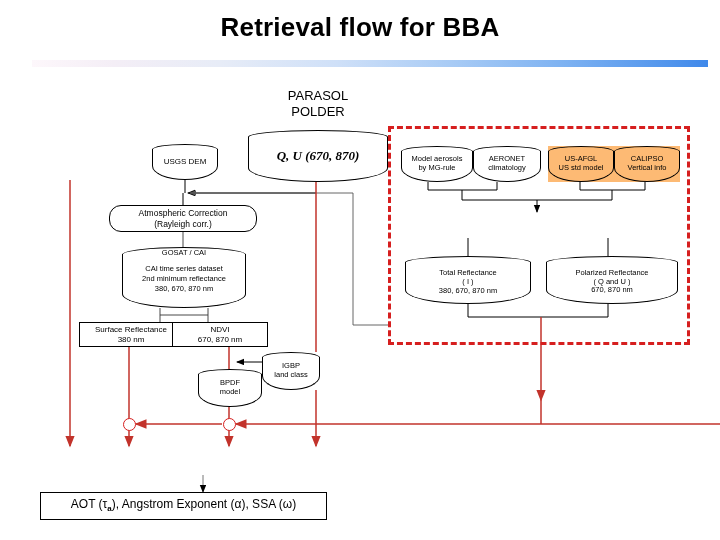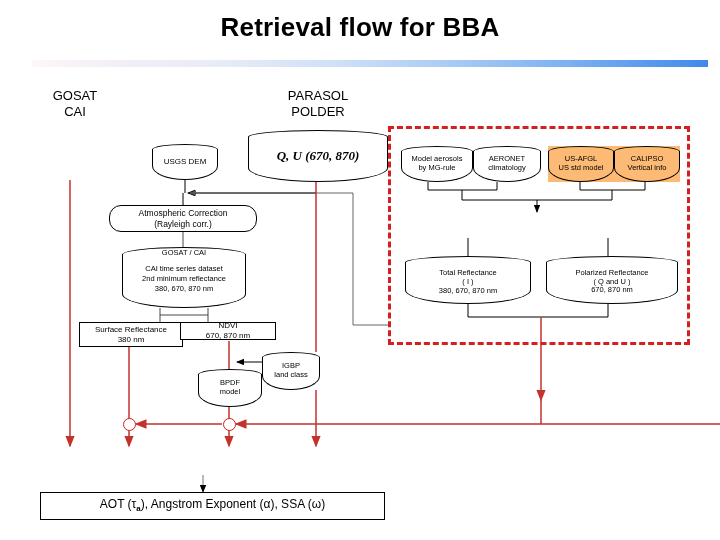--- a/index.html
+++ b/index.html
@@ -145,24 +145,20 @@
       <path d="M541,317 L541,400" marker-end="url(#ared)"></path>
       <path d="M541,400 L541,424"></path>
 
     </g>
 
     <g stroke="#777" stroke-width="1" fill="none">
       <path d="M203,475 L203,492" marker-end="url(#ablk)"></path>
     </g>
   </svg>
 
-  <div class="ftxt" style="left:20px;top:88px;width:110px;font-size:13px;">
-    <span>GOSAT</span><br>
-    <span>CAI</span>
-  </div>
   <div class="ftxt" style="left:258px;top:88px;width:120px;font-size:13px;">
     <span>PARASOL</span><br>
     <span>POLDER</span>
   </div>
 
 
   <div class="cyl white" style="left:152px;top:144px;width:66px;height:36px;">
     <div class="top" style="height:11px;"></div>
     <div class="body" style="top:5px;"></div>
     <div class="lbl" style="font-size:8px;">
@@ -257,21 +253,21 @@
     </div>
   </div>
 
   <div class="box" style="left:79px;top:322px;width:104px;height:25px;font-size:8px;">
     <span class="t">
       <span>Surface Reflectance</span><br>
       <span>380 nm</span>
     </span>
   </div>
 
-  <div class="box" style="left:180px;top:322px;width:96px;height:18px;font-size:8px;">
+  <div class="box" style="left:172px;top:322px;width:96px;height:25px;font-size:8px;">
     <span class="t">
       <span>NDVI</span><br>
       <span>670, 870 nm</span>
     </span>
   </div>
 
   <div class="cyl white" style="left:262px;top:352px;width:58px;height:38px;">
     <div class="top" style="height:11px;"></div>
     <div class="body" style="top:5px;"></div>
     <div class="lbl" style="font-size:7.5px;">
@@ -286,19 +282,19 @@
     <div class="lbl" style="font-size:7.5px;">
       <span><span>BPDF</span><br>
       <span>model</span></span>
     </div>
   </div>
 
   <div class="jn" style="left:123px;top:418px;"></div>
   <div class="jn" style="left:223px;top:418px;"></div>
 
 
-  <div class="box" style="left:40px;top:492px;width:345px;height:28px;font-size:12px;border-width:1.5px;">
+  <div class="box" style="left:40px;top:492px;width:287px;height:28px;font-size:12px;border-width:1.5px;">
     <span class="t">
       <span>AOT (τ</span><span class="sub">a</span><span>),  Angstrom Exponent  (α),  SSA (ω)</span>
     </span>
   </div>
 
 </div>
 
 </body></html>

